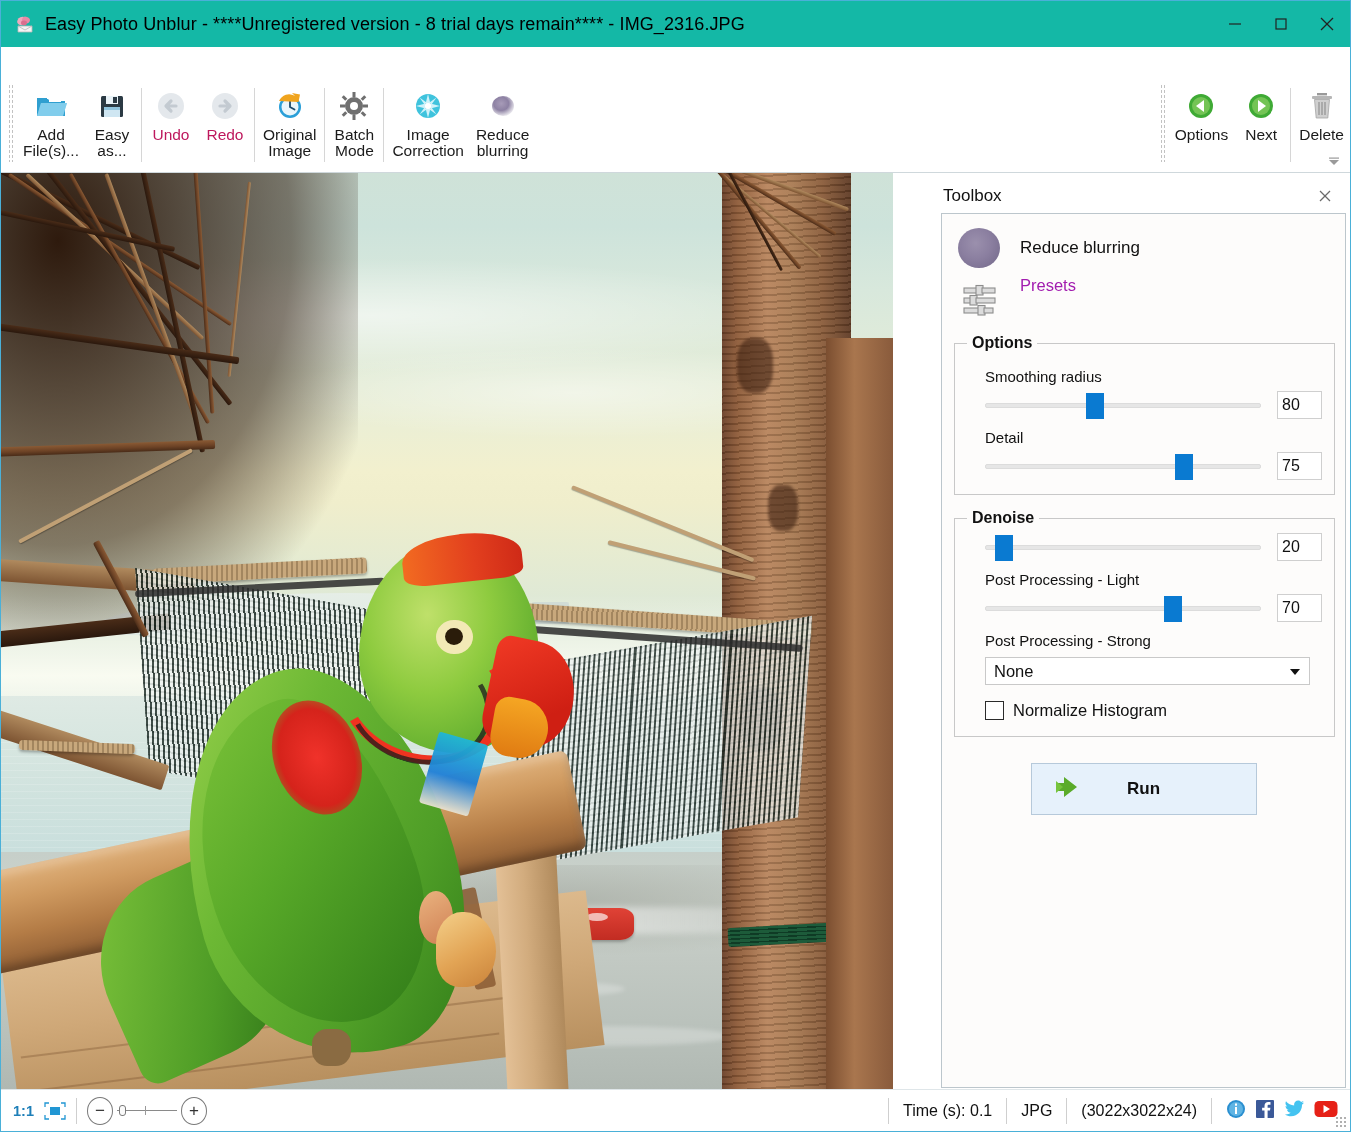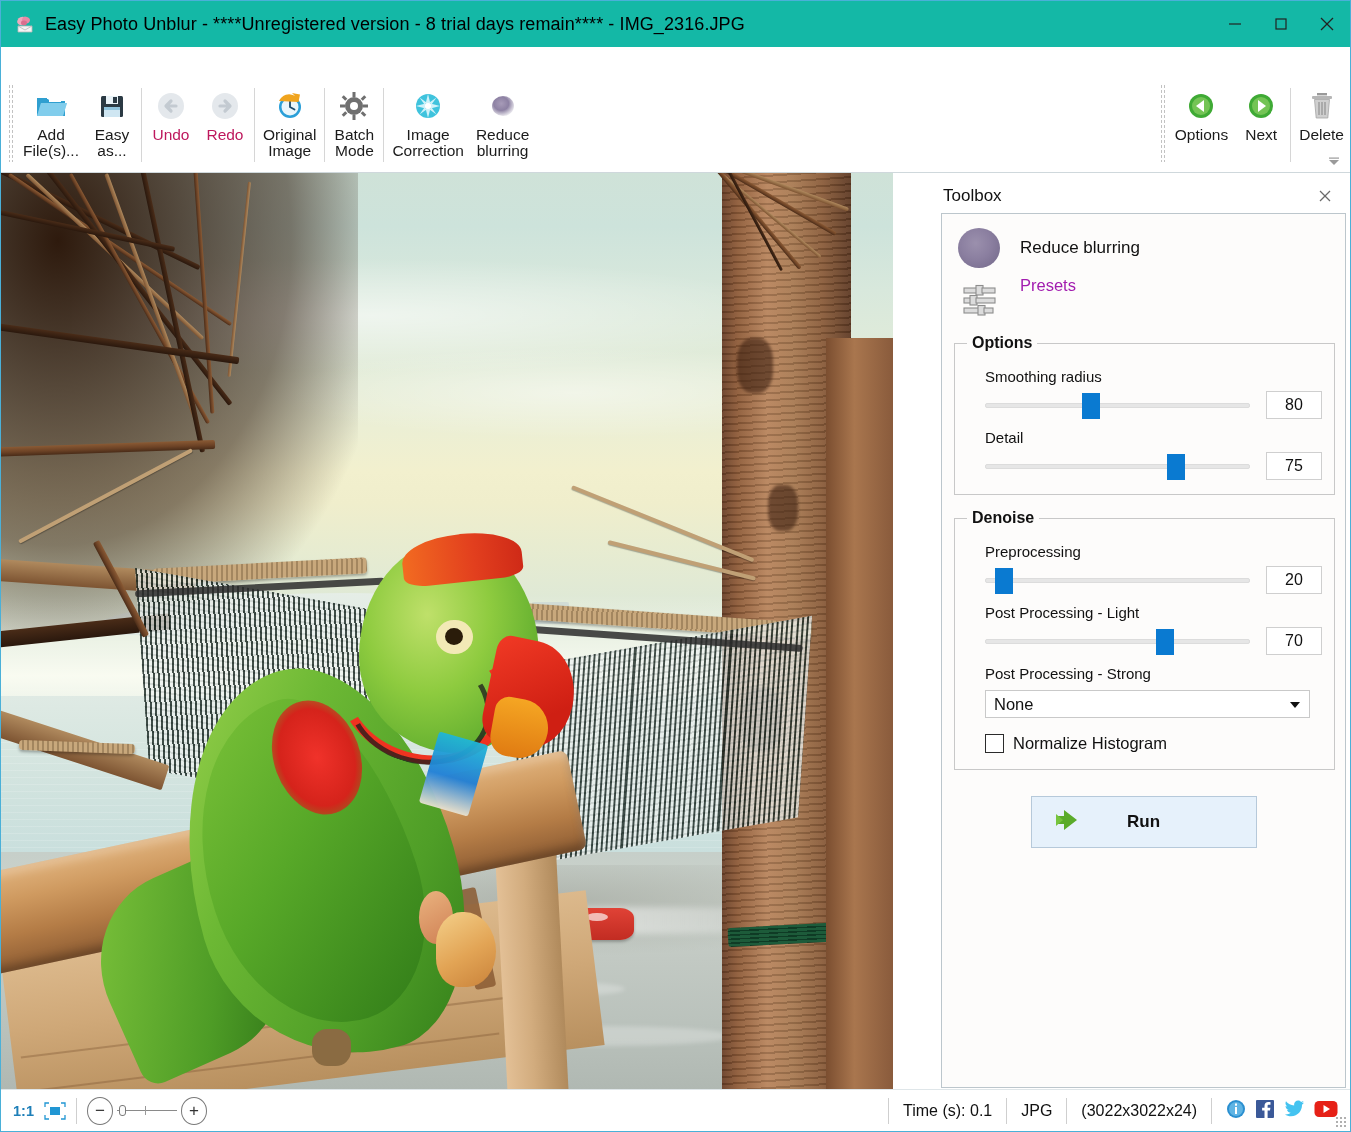--- a/index.html
+++ b/index.html
@@ -397,22 +397,22 @@
   .track-wrap { position: relative; flex: 1; height: 26px; }
   .track {
     position: absolute; left: 0; top: 11px; width: 100%; height: 5px;
     background: #e6e6e6; border: 1px solid #dcdcdc; border-radius: 2px;
   }
   .thumb {
     position: absolute; top: 1px; width: 18px; height: 26px;
     background: #0a7ad1; transform: translateX(-9px);
   }
   .numbox {
-    width: 56px; height: 28px; margin-left: 16px; border: 1px solid #cfcfcf;
-    background: #fff; display: flex; align-items: center; padding-left: 18px;
+    width: 45px; height: 28px; margin-left: 16px; border: 1px solid #cfcfcf;
+    background: #fff; display: flex; align-items: center; padding-left: 4px;
     font-size: 16px; color: #111; flex: none;
   }
   .check-row { display: flex; align-items: center; margin: 16px 0 2px 18px; }
   .checkbox {
     width: 19px; height: 19px; border: 1px solid #2b2b2b; background: #fff; flex: none;
   }
   .check-label { font-size: 16.5px; color: #111; margin-left: 9px; }
   .strong-combo { margin: 8px 12px 0 18px; }
 
   .run-wrap { display: flex; justify-content: center; margin-top: 26px; }
@@ -835,21 +835,20 @@
             <div class="track"></div>
             <div class="thumb" style="left:72%"></div>
           </div>
           <div class="numbox">75</div>
         </div>
       </fieldset>
 
       <fieldset class="group">
         <legend>Denoise</legend>
 
-        <div class="ctl-label">Preprocessing</div>
         <div class="slider-row">
           <div class="track-wrap">
             <div class="track"></div>
             <div class="thumb" style="left:7%"></div>
           </div>
           <div class="numbox">20</div>
         </div>
 
         <div class="ctl-label">Post Processing - Light</div>
         <div class="slider-row">

